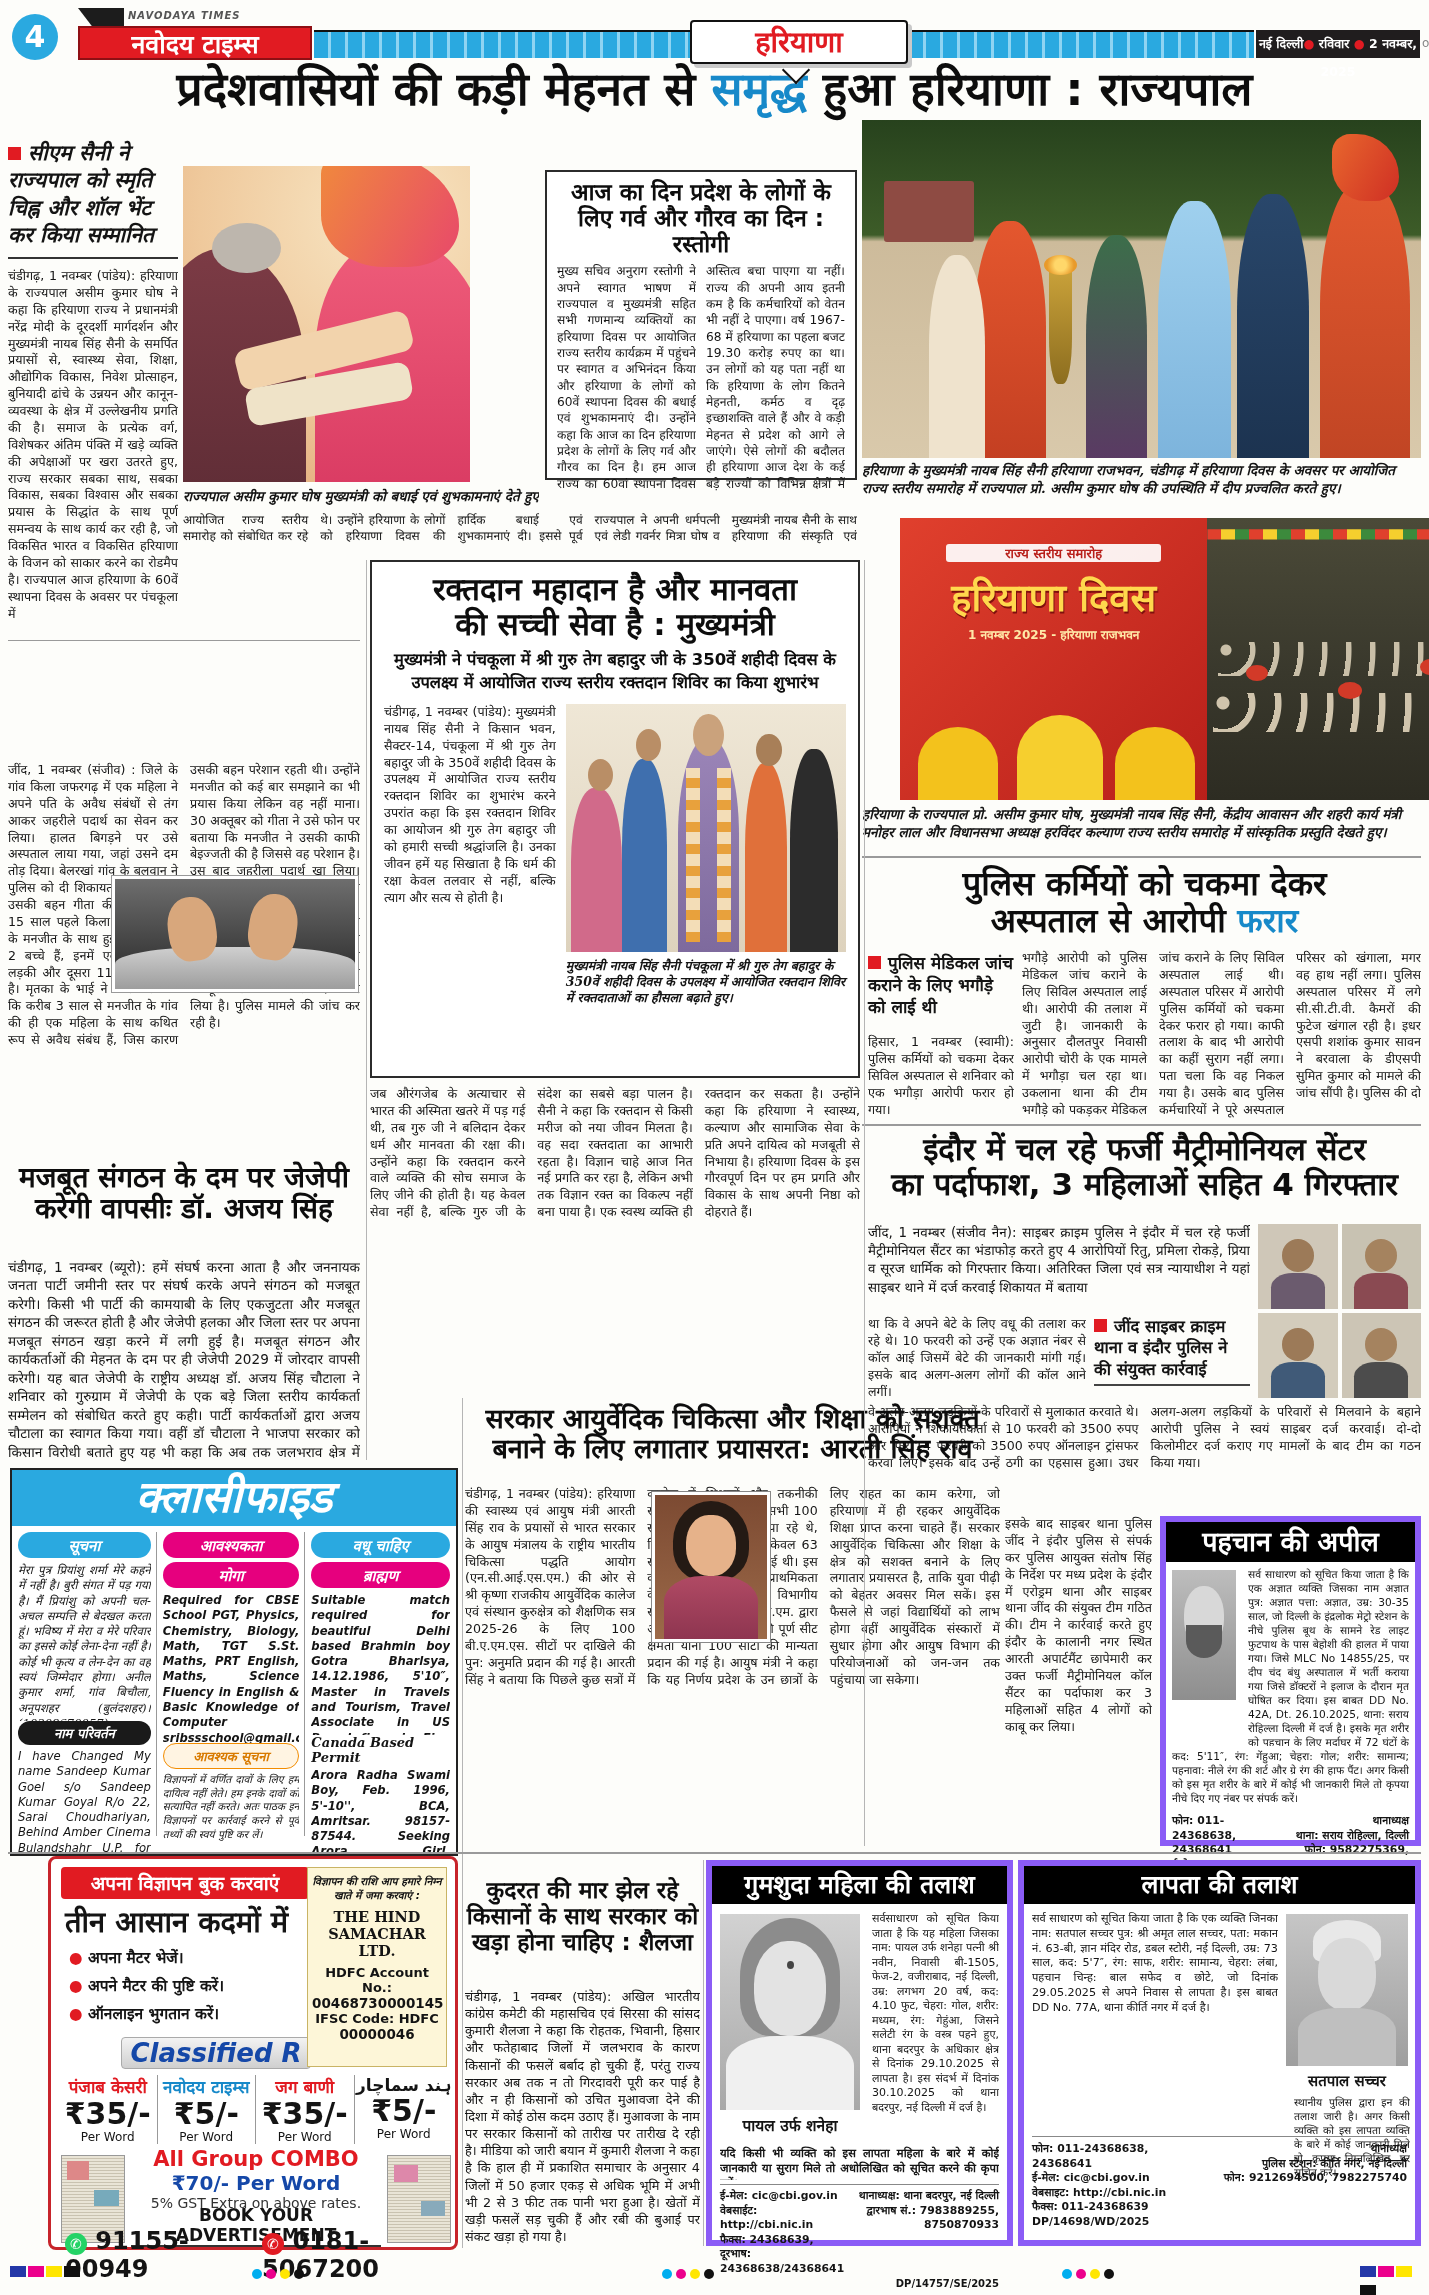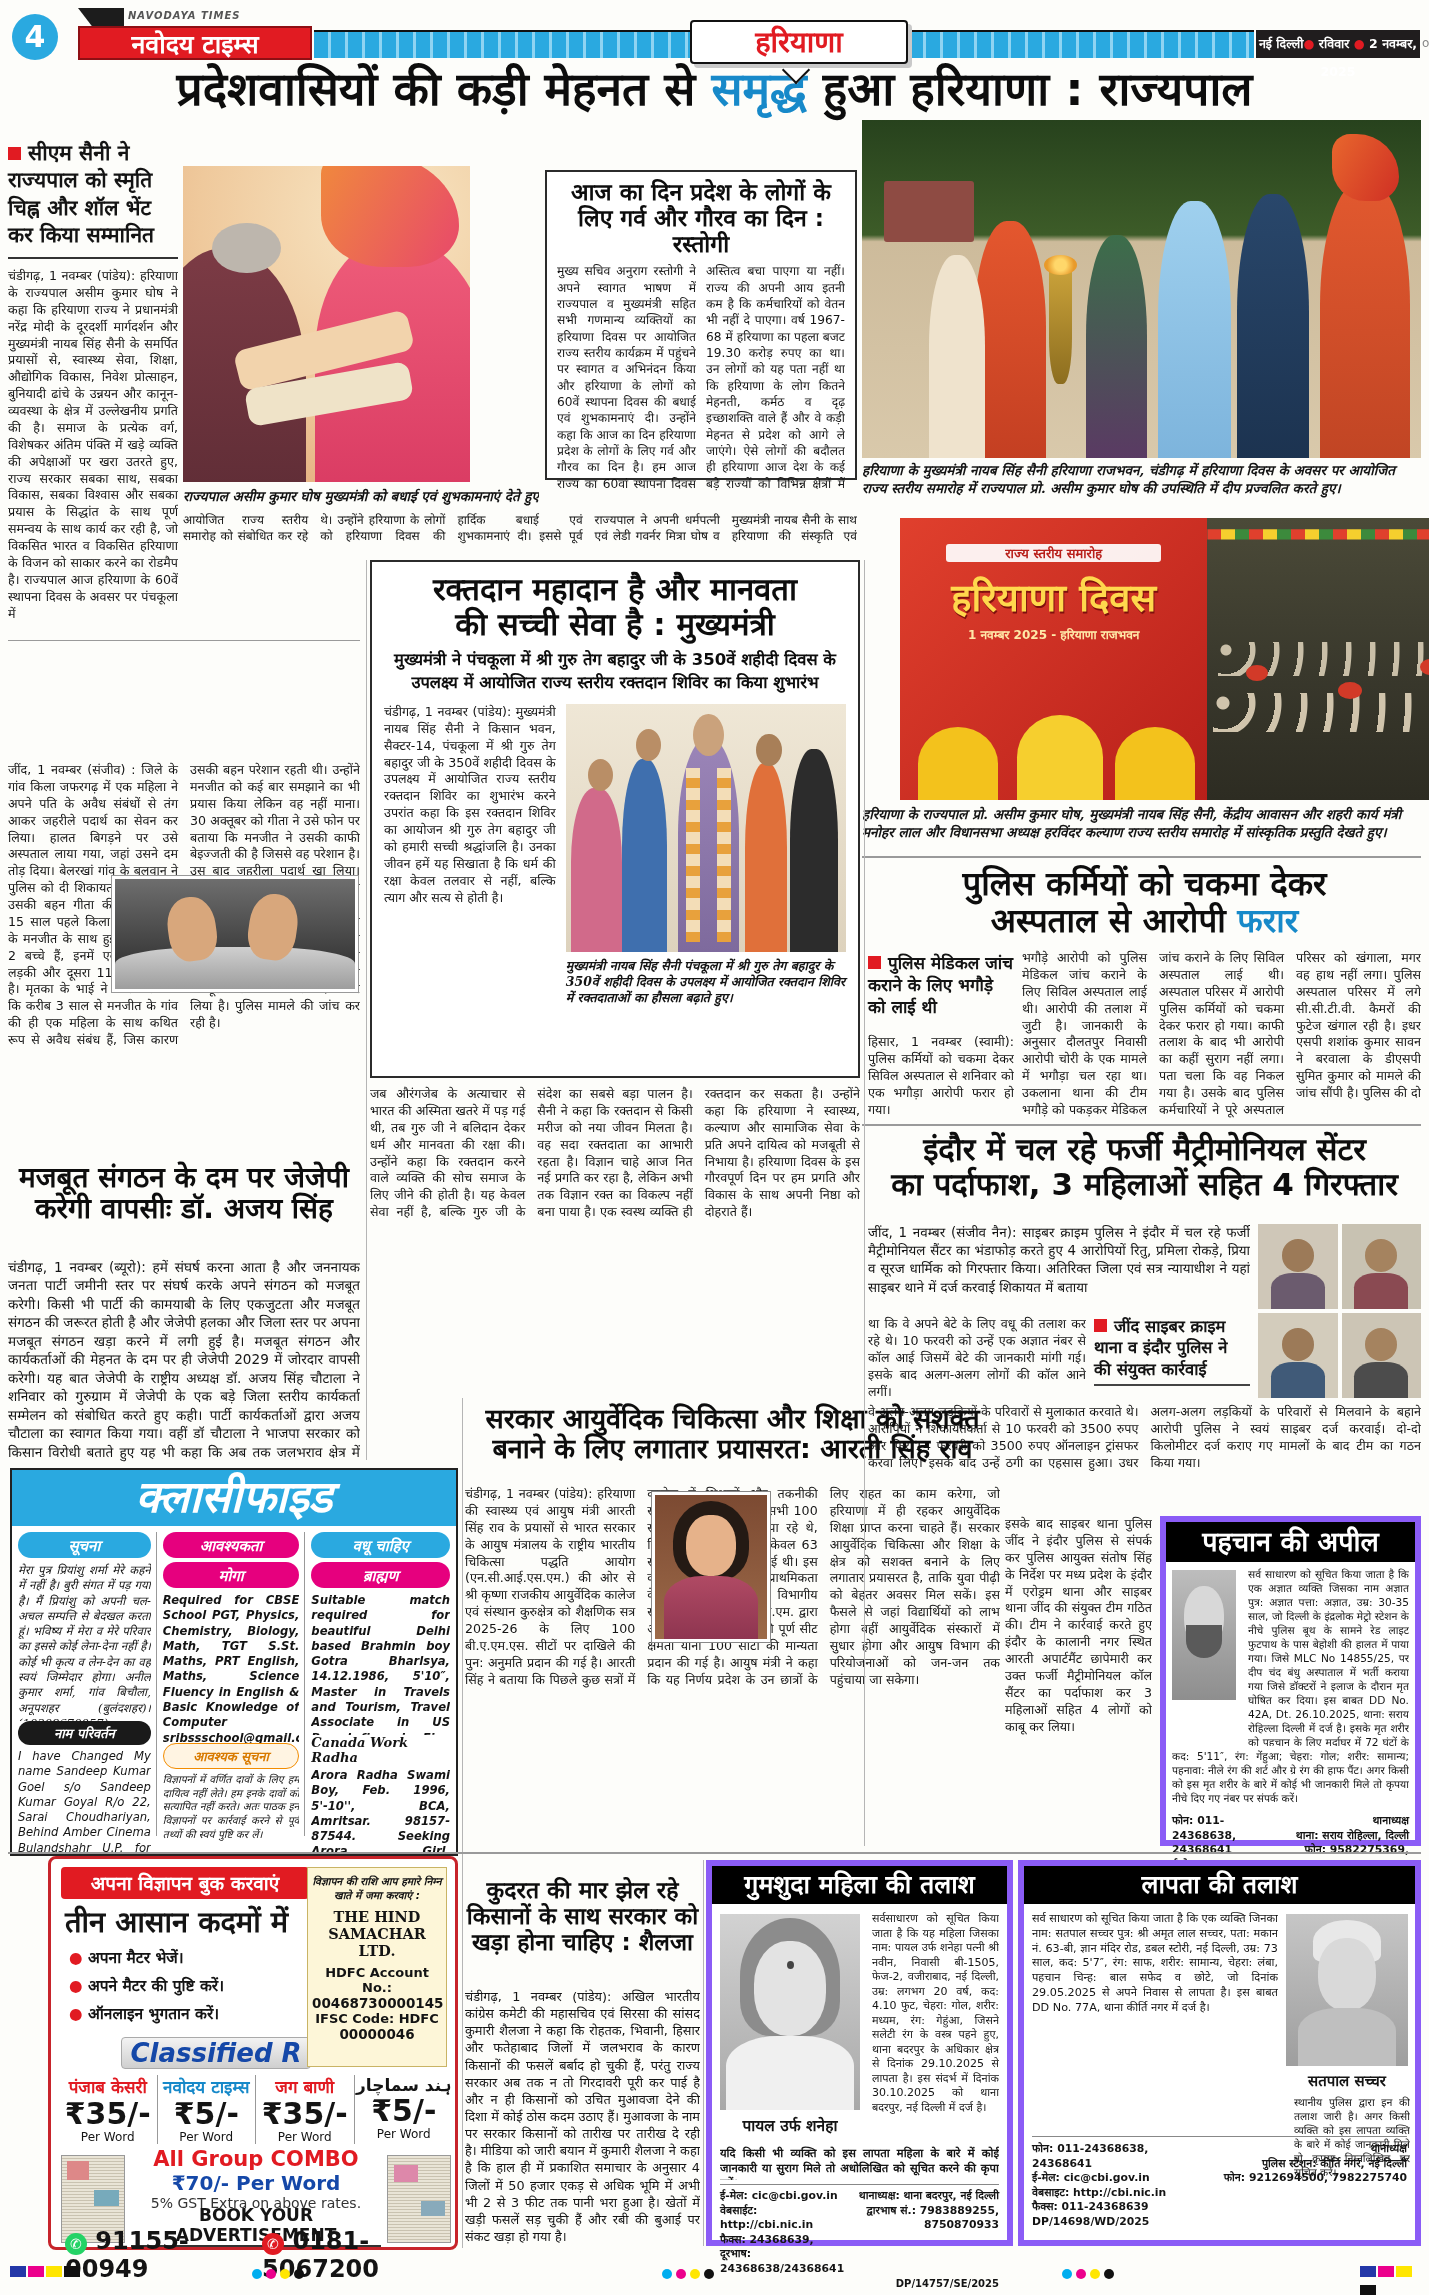--- a/index.html
+++ b/index.html
@@ -52,21 +52,21 @@
     <span style="color:var(--red)">●</span>
     <span>2 नवम्बर, 2025</span>
   </div>
   <div class="abs" style="left:1422px;top:36px;color:#888;font-size:12px;">o</div>
 
   <div class="abs hl" style="left:8px;top:64px;width:1413px;height:56px;font-size:46px;">
     <span>प्रदेशवासियों की कड़ी मेहनत से </span><span style="color:var(--hlblue)">समृद्ध</span><span> हुआ हरियाणा : राज्यपाल</span>
   </div>
 
   <div class="abs" style="left:8px;top:140px;width:170px;border-bottom:2px solid #333;padding-bottom:8px;">
-    <span class="ksq"></span><span class="kicker" style="font-size:21px;">सीएम सैनी ने राज्यपाल को स्मृति चिह्न और शॉल भेंट कर किया सम्मानित</span>
+    <span class="ksq"></span><span class="kicker" style="font-size:21px;font-style:italic;">सीएम सैनी ने राज्यपाल को स्मृति चिह्न और शॉल भेंट कर किया सम्मानित</span>
   </div>
   <div class="abs body-txt jt" style="left:8px;top:268px;width:170px;height:360px;">चंडीगढ़, 1 नवम्बर (पांडेय): हरियाणा के राज्यपाल असीम कुमार घोष ने कहा कि हरियाणा राज्य ने प्रधानमंत्री नरेंद्र मोदी के दूरदर्शी मार्गदर्शन और मुख्यमंत्री नायब सिंह सैनी के समर्पित प्रयासों से, स्वास्थ्य सेवा, शिक्षा, औद्योगिक विकास, निवेश प्रोत्साहन, बुनियादी ढांचे के उन्नयन और कानून-व्यवस्था के क्षेत्र में उल्लेखनीय प्रगति की है। समाज के प्रत्येक वर्ग, विशेषकर अंतिम पंक्ति में खड़े व्यक्ति की अपेक्षाओं पर खरा उतरते हुए, राज्य सरकार सबका साथ, सबका विकास, सबका विश्वास और सबका प्रयास के सिद्धांत के साथ पूर्ण समन्वय के साथ कार्य कर रही है, जो विकसित भारत व विकसित हरियाणा के विजन को साकार करने का रोडमैप है। राज्यपाल आज हरियाणा के 60वें स्थापना दिवस के अवसर पर पंचकूला में</div>
 
   <div class="ph" style="left:183px;top:166px;width:287px;height:316px;background:radial-gradient(circle at 70% 15%,#f8e6c4,#efc99c 55%,#e2a878);">
     <div class="fig" style="left:-12%;top:26%;width:55%;height:80%;background:linear-gradient(#7c3b45,#5f2d36);border-radius:48% 52% 0 0;"></div>
     <div class="fig" style="left:10%;top:18%;width:24%;height:16%;background:#bdb6ad;border-radius:50%;"></div>
     <div class="fig" style="right:-8%;top:22%;width:62%;height:84%;background:linear-gradient(#ef5d7a,#d93a62);border-radius:45% 55% 0 0;"></div>
     <div class="fig" style="right:4%;top:-4%;width:48%;height:36%;background:linear-gradient(120deg,#f08a3c,#e8486b 60%,#d festa);background:linear-gradient(120deg,#f08a3c,#e8486b);border-radius:20% 70% 40% 50%;"></div>
     <div class="fig" style="left:18%;top:52%;width:62%;height:13%;background:#f2d3ac;border-radius:12px;transform:rotate(-14deg);"></div>
     <div class="fig" style="left:22%;top:66%;width:58%;height:12%;background:#efe3c8;border-radius:12px;transform:rotate(-10deg);"></div>
@@ -231,21 +231,21 @@
         <div class="pill" style="background:var(--magenta);">आवश्यकता</div>
         <div class="pill" style="background:var(--magenta);margin-top:4px;">मोगा</div>
         <div class="body-sm jt" style="margin-top:5px;height:150px;font-weight:bold;">Required for CBSE School PGT, Physics, Chemistry, Biology, Math, TGT S.St. Maths, PRT English, Maths, Science Fluency in English &amp; Basic Knowledge of Computer sribssschool@gmail.com 98550-41294, 77175-31394, Sri Hemkunt Sen. Sec. School, Moga (Punjab).</div>
         <div class="pill" style="background:#fff4e2;color:#d87a00;border:1.5px solid var(--orange);font-size:13px;">आवश्यक सूचना</div>
         <div class="body-sm jt" style="margin-top:4px;height:78px;font-size:10.4px;">विज्ञापनों में वर्णित दावों के लिए हम दायित्व नहीं लेते। हम इनके दावों को सत्यापित नहीं करते। अतः पाठक इन विज्ञापनों पर कार्रवाई करने से पूर्व तथ्यों की स्वयं पुष्टि कर लें।</div>
       </div>
       <div style="width:33%;">
         <div class="pill" style="background:var(--blue);">वधू चाहिए</div>
         <div class="pill" style="background:var(--magenta);margin-top:4px;">ब्राह्मण</div>
         <div class="body-sm jt" style="margin-top:5px;height:142px;font-weight:bold;">Suitable match required for beautiful Delhi based Brahmin boy Gotra Bharlsya, 14.12.1986, 5'10″, Master in Travels and Tourism, Travel Associate in US Based firm, in Five Figures. Contact: 97115-84940. (10308658215)</div>
-        <div style="font-weight:bold;font-size:13px;font-family:'DejaVu Serif',serif;">Canada Work Radha</div>
+        <div style="font-weight:bold;font-size:13px;font-family:'DejaVu Serif',serif;">Canada Based Permit</div>
         <div class="body-sm jt" style="margin-top:3px;height:86px;font-weight:bold;">Arora Radha Swami Boy, Feb. 1996, 5'-10'', BCA, Amritsar. 98157-87544. Seeking Arora Girl. (10308658515)</div>
       </div>
     </div>
   </div>
 
   <div class="abs hl" style="left:465px;top:1404px;width:535px;font-size:27px;">
     <div>सरकार आयुर्वेदिक चिकित्सा और शिक्षा को सशक्त</div>
     <div>बनाने के लिए लगातार प्रयासरत: आरती सिंह राव</div>
   </div>
   <div class="abs body-txt jt cols3" style="left:465px;top:1486px;width:535px;height:358px;">चंडीगढ़, 1 नवम्बर (पांडेय): हरियाणा की स्वास्थ्य एवं आयुष मंत्री आरती सिंह राव के प्रयासों से भारत सरकार के आयुष मंत्रालय के राष्ट्रीय भारतीय चिकित्सा पद्धति आयोग (एन.सी.आई.एस.एम.) की ओर से श्री कृष्णा राजकीय आयुर्वेदिक कालेज एवं संस्थान कुरुक्षेत्र को शैक्षणिक सत्र 2025-26 के लिए 100 बी.ए.एम.एस. सीटों पर दाखिले की पुन: अनुमति प्रदान की गई है। आरती सिंह ने बताया कि पिछले कुछ सत्रों में कालेज में शिक्षकों और तकनीकी स्टाफ की कमी के कारण सभी 100 सीटों पर प्रवेश नहीं हो पा रहे थे, जिससे यह संख्या घटकर केवल 63 सीटों तक सीमित कर दी गई थी। इस कमी को दूर करने के लिए प्राथमिकता के आधार पर कार्रवाई की। विभागीय समन्वय से एन.सी.आई.एस.एम. द्वारा अब पुन: कालेज को उसकी पूर्ण सीट क्षमता यानी 100 सीटों की मान्यता प्रदान की गई है। आयुष मंत्री ने कहा कि यह निर्णय प्रदेश के उन छात्रों के लिए राहत का काम करेगा, जो हरियाणा में ही रहकर आयुर्वेदिक शिक्षा प्राप्त करना चाहते हैं। सरकार आयुर्वेदिक चिकित्सा और शिक्षा के क्षेत्र को सशक्त बनाने के लिए लगातार प्रयासरत है, ताकि युवा पीढ़ी को बेहतर अवसर मिल सकें। इस फैसले से जहां विद्यार्थियों को लाभ होगा वहीं आयुर्वेदिक संस्कारों में सुधार होगा और आयुष विभाग की परियोजनाओं को जन-जन तक पहुंचाया जा सकेगा।</div>

